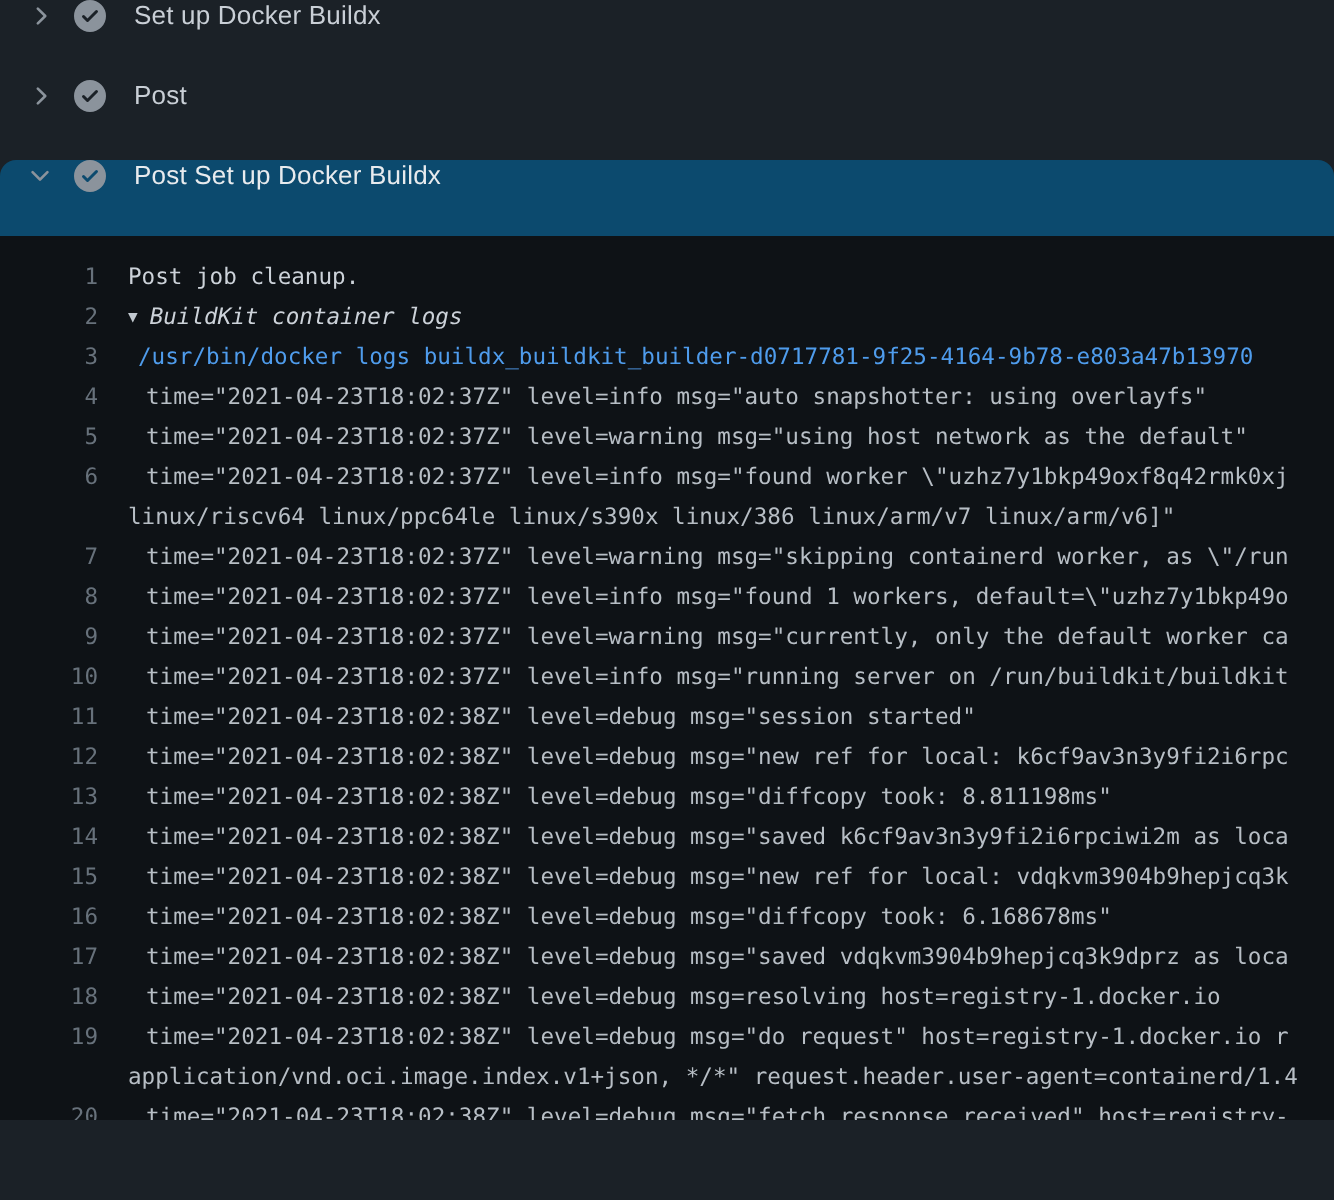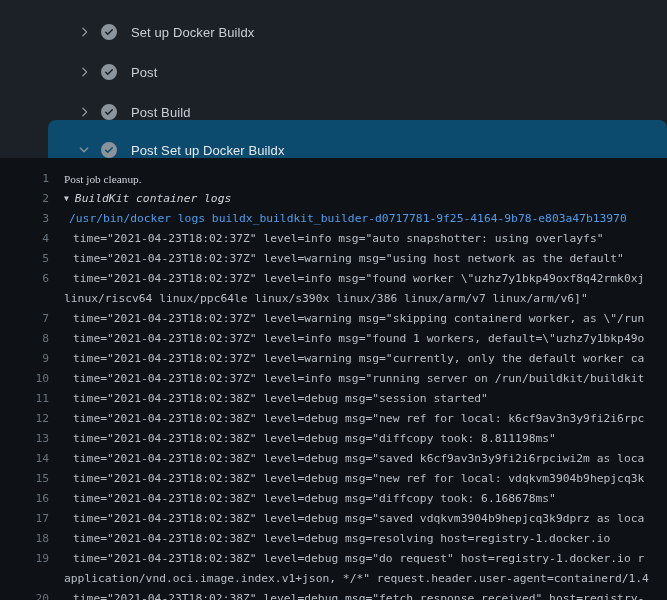--- a/index.html
+++ b/index.html
@@ -5,22 +5,22 @@
   html,body{margin:0;padding:0;}
   body{
     width:667px;height:600px;overflow:hidden;
     background:#1b2127;
     font-family:"Liberation Sans","DejaVu Sans",sans-serif;
     -webkit-font-smoothing:antialiased;
   }
   
   .steps{width:667px;}
   .step{
-    height:40px;display:flex;align-items:flex-end;
-    padding-left:28px;box-sizing:border-box;cursor:pointer;margin-left:48px;
+    height:40px;display:flex;align-items:flex-start;
+    padding-left:12px;box-sizing:border-box;cursor:pointer;
   }
   .step .chev{width:16px;height:16px;flex:0 0 16px;display:flex;align-items:center;justify-content:center;margin-right:9px;}
   .step .chk{width:16px;height:16px;flex:0 0 16px;margin-right:14px;}
   .step .lbl{font-size:13px;color:#c9cfd6;letter-spacing:.1px;}
   .step.expanded{
     height:38px;background:#0c4a6e;border-radius:8px 8px 0 0;
   }
   .step.expanded .lbl{color:#e8ebee;font-weight:500;}
   
   .logpane{
@@ -28,21 +28,21 @@
     background:#0e1216;padding-top:11px;overflow:hidden;
     font-family:"DejaVu Sans Mono","Liberation Mono",monospace;
     font-size:11.3px;line-height:20px;white-space:pre;color:#b7bec5;
   }
   .row{height:20px;display:flex;overflow:hidden;}
   .ln{
     display:inline-block;width:49px;flex:0 0 49px;text-align:right;
     color:#67717b;user-select:none;cursor:pointer;
   }
   .txt{display:inline-block;white-space:pre;}
-  .k-plain .txt{padding-left:15px;color:#ccd2d9;font-family:Liberation Serif, serif;}
+  .k-plain .txt{padding-left:15px;color:#ccd2d9;}
   .k-group .txt{padding-left:6px;color:#ccd2d9;cursor:pointer;font-style:italic;}
   .k-group .caret{padding-left:15px;font-size:8px;color:#c2c9d0;cursor:pointer;}
   .k-command .txt{padding-left:20px;color:#4f9cec;}
   .k-log .txt{padding-left:24px;}
   .k-wrap .txt{padding-left:15px;}
   svg{display:block;}
 </style>
 </head>
 <body>
 
@@ -66,33 +66,20 @@
           <path d="M6.22 3.22a.75.75 0 0 1 1.06 0l4.25 4.25a.75.75 0 0 1 0 1.06l-4.25 4.25a.751.751 0 0 1-1.042-.018.751.751 0 0 1-.018-1.042L9.94 8 6.22 4.28a.75.75 0 0 1 0-1.06Z"></path>
         </svg>
       </span>
       <span class="chk">
         <svg width="16" height="16" viewBox="0 0 16 16" fill="#8b939c">
           <path d="M8 16A8 8 0 1 1 8 0a8 8 0 0 1 0 16Zm3.78-9.72a.751.751 0 0 0-.018-1.042.751.751 0 0 0-1.042-.018L6.75 9.19 5.28 7.72a.751.751 0 0 0-1.042.018.751.751 0 0 0-.018 1.042l2 2a.75.75 0 0 0 1.06 0Z"></path>
         </svg>
       </span>
       <span class="lbl">Post</span>
     </div>
-    <div class="step">
-      <span class="chev">
-        <svg width="14" height="14" viewBox="0 0 16 16" fill="#8b939c">
-          <path d="M6.22 3.22a.75.75 0 0 1 1.06 0l4.25 4.25a.75.75 0 0 1 0 1.06l-4.25 4.25a.751.751 0 0 1-1.042-.018.751.751 0 0 1-.018-1.042L9.94 8 6.22 4.28a.75.75 0 0 1 0-1.06Z"></path>
-        </svg>
-      </span>
-      <span class="chk">
-        <svg width="16" height="16" viewBox="0 0 16 16" fill="#8b939c">
-          <path d="M8 16A8 8 0 1 1 8 0a8 8 0 0 1 0 16Zm3.78-9.72a.751.751 0 0 0-.018-1.042.751.751 0 0 0-1.042-.018L6.75 9.19 5.28 7.72a.751.751 0 0 0-1.042.018.751.751 0 0 0-.018 1.042l2 2a.75.75 0 0 0 1.06 0Z"></path>
-        </svg>
-      </span>
-      <span class="lbl">Post Build</span>
-    </div>
     <div class="step expanded">
       <span class="chev">
         <svg width="14" height="14" viewBox="0 0 16 16" fill="#8b939c">
           <path d="M12.78 5.22a.749.749 0 0 1 0 1.06l-4.25 4.25a.749.749 0 0 1-1.06 0L3.22 6.28a.749.749 0 1 1 1.06-1.06L8 8.939l3.72-3.72a.749.749 0 0 1 1.06 0Z"></path>
         </svg>
       </span>
       <span class="chk">
         <svg width="16" height="16" viewBox="0 0 16 16" fill="#8b939c">
           <path d="M8 16A8 8 0 1 1 8 0a8 8 0 0 1 0 16Zm3.78-9.72a.751.751 0 0 0-.018-1.042.751.751 0 0 0-1.042-.018L6.75 9.19 5.28 7.72a.751.751 0 0 0-1.042.018.751.751 0 0 0-.018 1.042l2 2a.75.75 0 0 0 1.06 0Z"></path>
         </svg>

